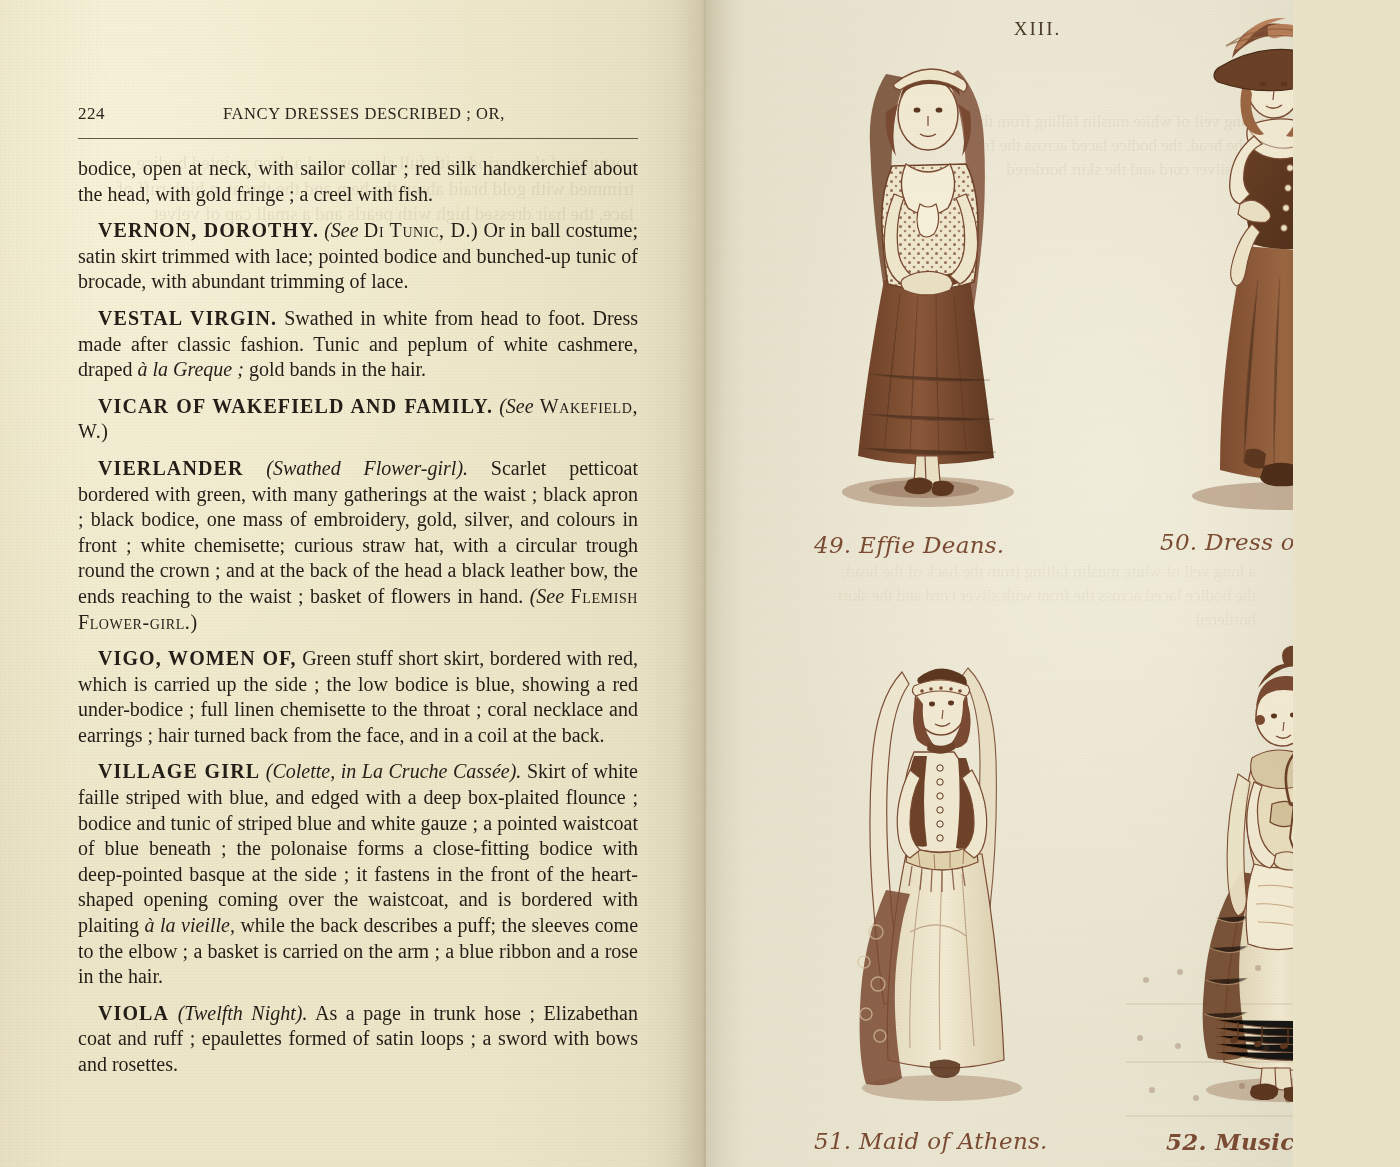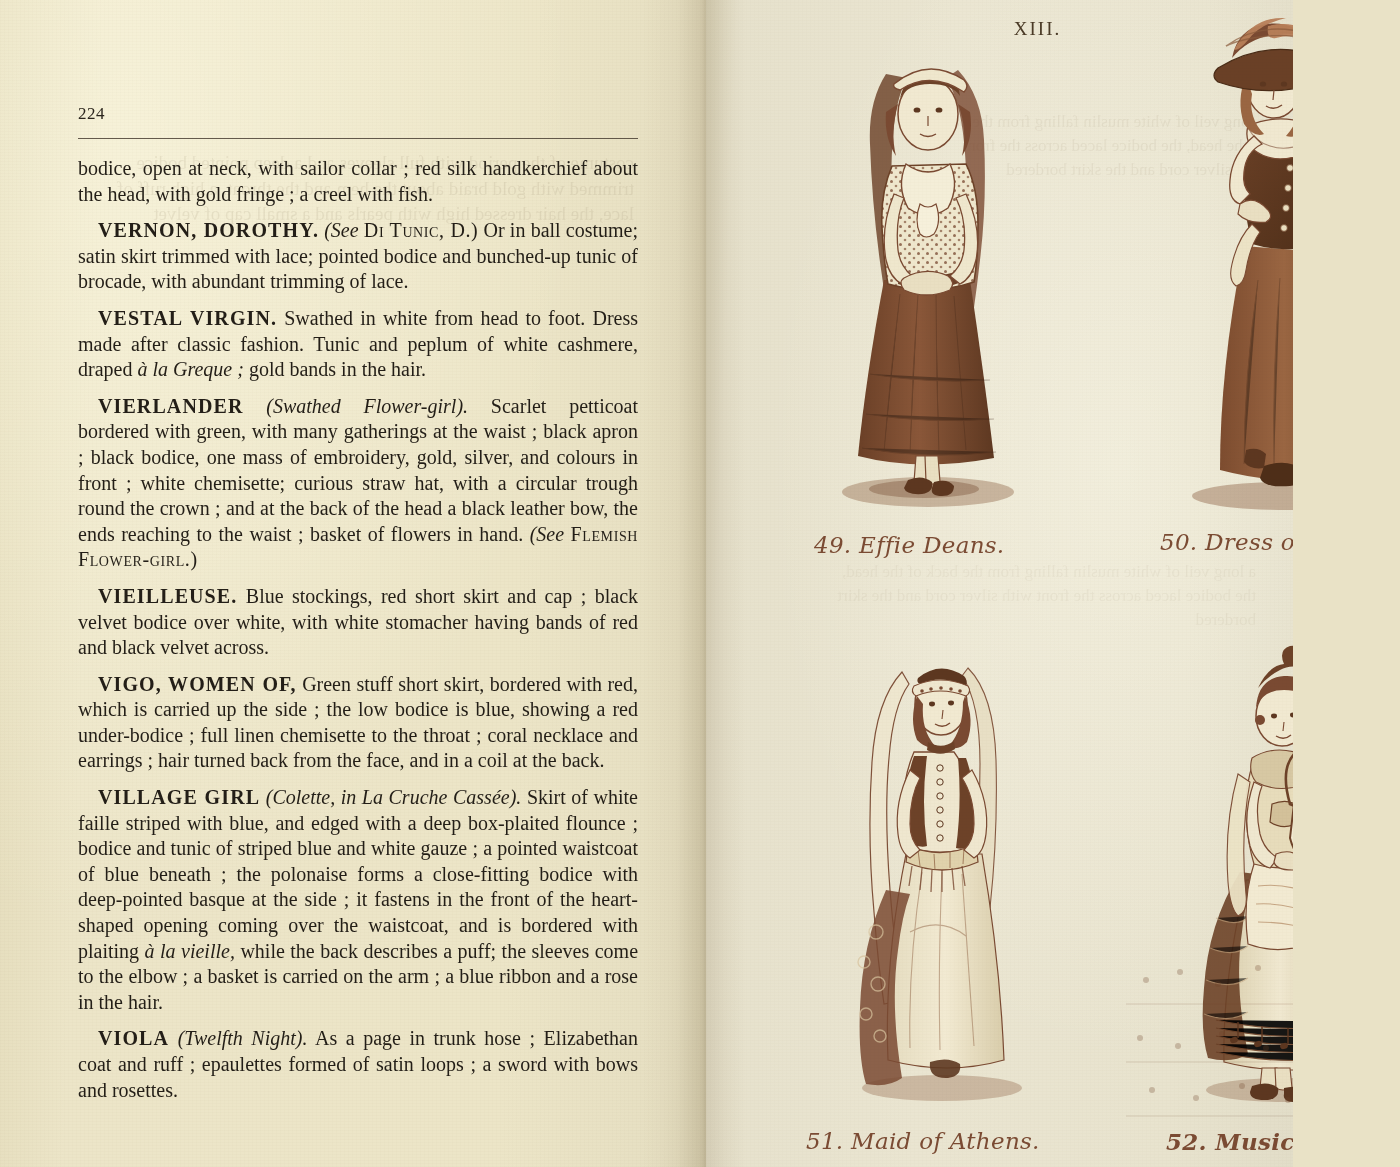--- a/index.html
+++ b/index.html
@@ -128,20 +128,21 @@
 <div class="spread">
 
   <div class="page-left">
 
     <div class="showthru">costume of the period with full sleeves and a deep pointed bodice trimmed with gold braid about the hem and the throat, a high ruff of lace, the hair dressed high with pearls and a small cap of velvet</div>
 
     <div class="textblock">
 
       <div class="runhead">
         <div class="folio">224</div>
+        <div class="runtitle sc">FANCY DRESSES DESCRIBED ; OR,</div>
       </div>
       <div class="rule"></div>
 
       <div class="body">
 
         <p class="cont">bodice, open at neck, with sailor collar ; red silk handkerchief about the head, with gold fringe ; a creel with fish.</p>
 
         <p class="entry">
           <span class="hw">VERNON, DOROTHY.</span>
           <span class="it">(See</span>
@@ -149,32 +150,33 @@
           <span> Or in ball costume; satin skirt trimmed with lace; pointed bodice and bunched-up tunic of brocade, with abundant trimming of lace.</span>
         </p>
 
         <p class="entry">
           <span class="hw">VESTAL VIRGIN.</span>
           <span> Swathed in white from head to foot. Dress made after classic fashion.   Tunic and peplum of white cashmere, draped </span>
           <span class="it">à la Greque ;</span>
           <span> gold bands in the hair.</span>
         </p>
 
+        <p class="entry">
+          <span class="hw">VICAR OF WAKEFIELD AND FAMILY.</span>
+          <span class="it">(See</span>
+          <span class="sc">Wakefield, W.)</span>
+        </p>
 
         <p class="entry">
           <span class="hw">VIERLANDER</span>
           <span class="it">(Swathed Flower-girl).</span>
           <span>  Scarlet petticoat bordered with green, with many gatherings at the waist ; black apron ; black bodice, one mass of embroidery, gold, silver, and colours in front ; white chemisette; curious straw hat, with a circular trough round the crown ; and at the back of the head a black leather bow, the ends reaching to the waist ; basket of flowers in hand. </span><span class="it">(See</span>
           <span class="sc">Flemish Flower-girl.)</span>
         </p>
 
-        <p class="entry">
-          <span class="hw">VIEILLEUSE.</span>
-          <span>  Blue stockings, red short skirt and cap ; black velvet bodice over white, with white stomacher having bands of red and black velvet across.</span>
-        </p>
 
         <p class="entry">
           <span class="hw">VIGO, WOMEN OF,</span>
           <span> Green stuff short skirt, bordered with red, which is carried up the side ; the low bodice is blue, showing a red under-bodice ; full linen chemisette to the throat ; coral necklace and earrings ; hair turned back from the face, and in a coil at the back.</span>
         </p>
 
         <p class="entry">
           <span class="hw">VILLAGE GIRL</span>
           <span class="it">(Colette, in La Cruche Cassée).</span>
           <span>  Skirt of white faille striped with blue, and edged with a deep box-plaited flounce ; bodice and tunic of striped blue and white gauze ; a pointed waistcoat of blue beneath ; the polonaise forms a close-fitting bodice with deep-pointed basque at the side ; it fastens in the front of the heart-shaped opening coming over the waistcoat, and is bordered with plaiting </span>
@@ -438,21 +440,21 @@
               <ellipse cx="133" cy="71" rx="3" ry="2.4"></ellipse>
           </g>
           <path d="M125 78 l-1 9" stroke="#7a4a32" stroke-width="1.1" fill="none"></path>
           <path d="M117 92 q8 5 15 -1" stroke="#7a4a32" stroke-width="1.3" fill="none"></path>
 
           <path d="M110 110 q14 8 26 -1 l1 8 q-14 9 -28 1z" fill="#6d4228"></path>
 
           <path d="M112 430 q18 -6 30 2 q2 12 -12 14 q-20 1 -18 -16z" fill="#5d3720" opacity=".9"></path>
         </svg>
       </div>
-      <div class="cap" style="left:72px;top:1128px;">51. Maid of Athens.</div>
+      <div class="cap" style="left:80px;top:1128px;">51. Maid of Athens.</div>
 
       <div class="fig" style="left:420px;top:628px;">
         <svg width="260" height="490" viewBox="0 0 260 490">
           <defs>
             <linearGradient id="gown52" x1="0" y1="0" x2="1" y2="0">
               <stop offset="0" stop-color="#dacfae"></stop>
                 <stop offset=".45" stop-color="#f0e8d0"></stop>
               <stop offset="1" stop-color="#cfc29f"></stop>
             </linearGradient>
           </defs>

